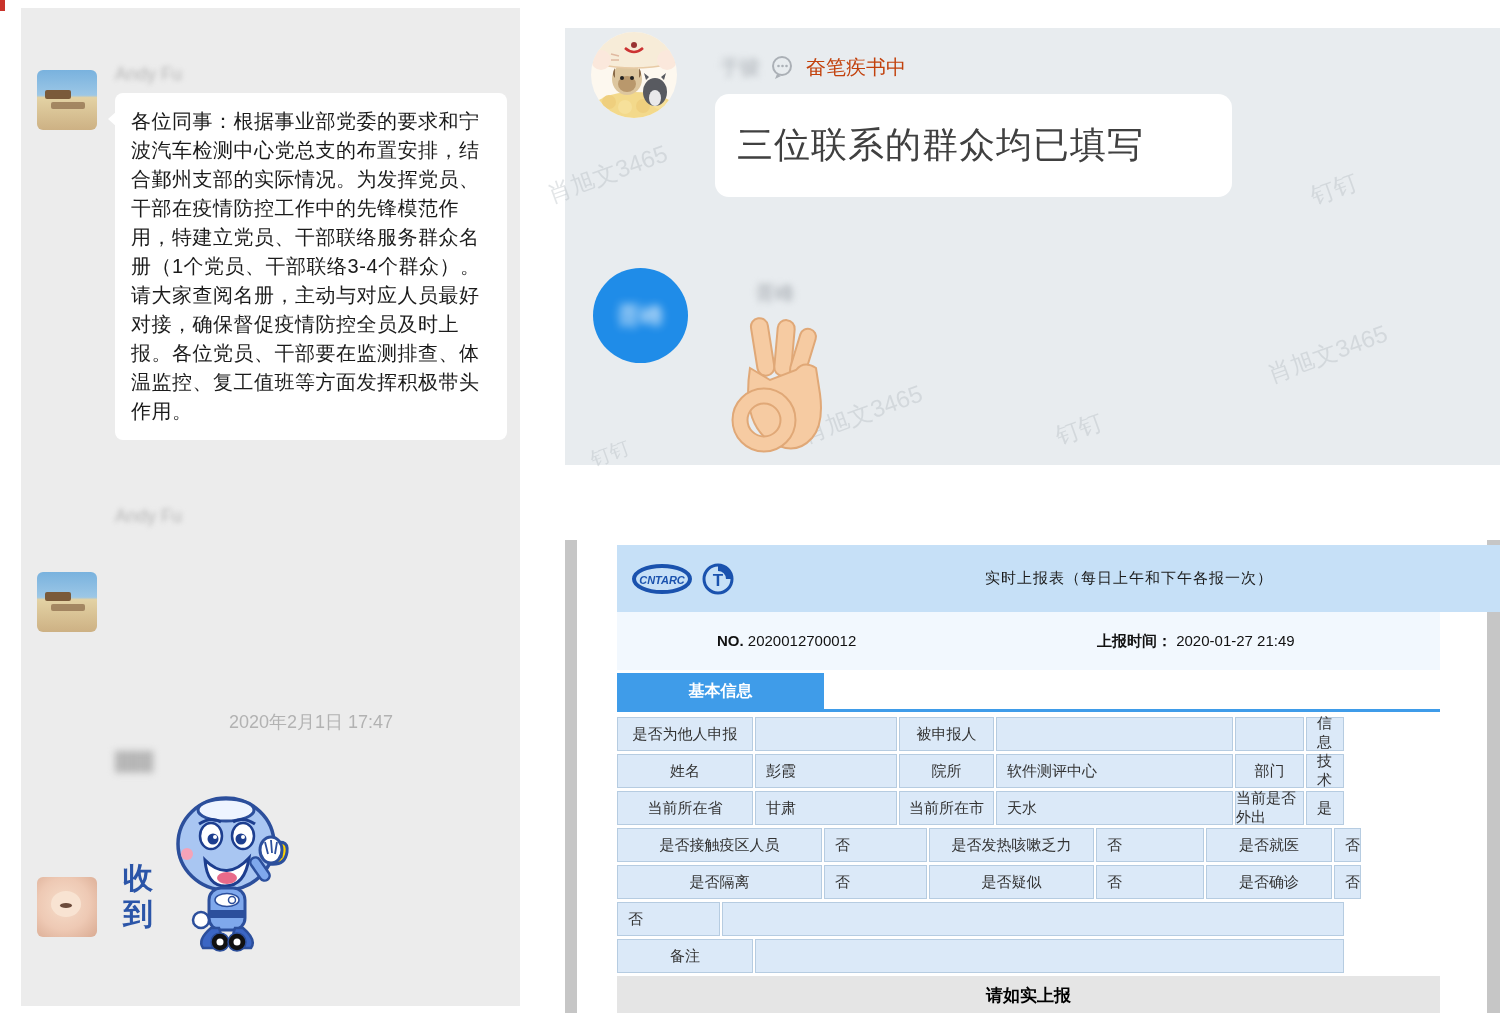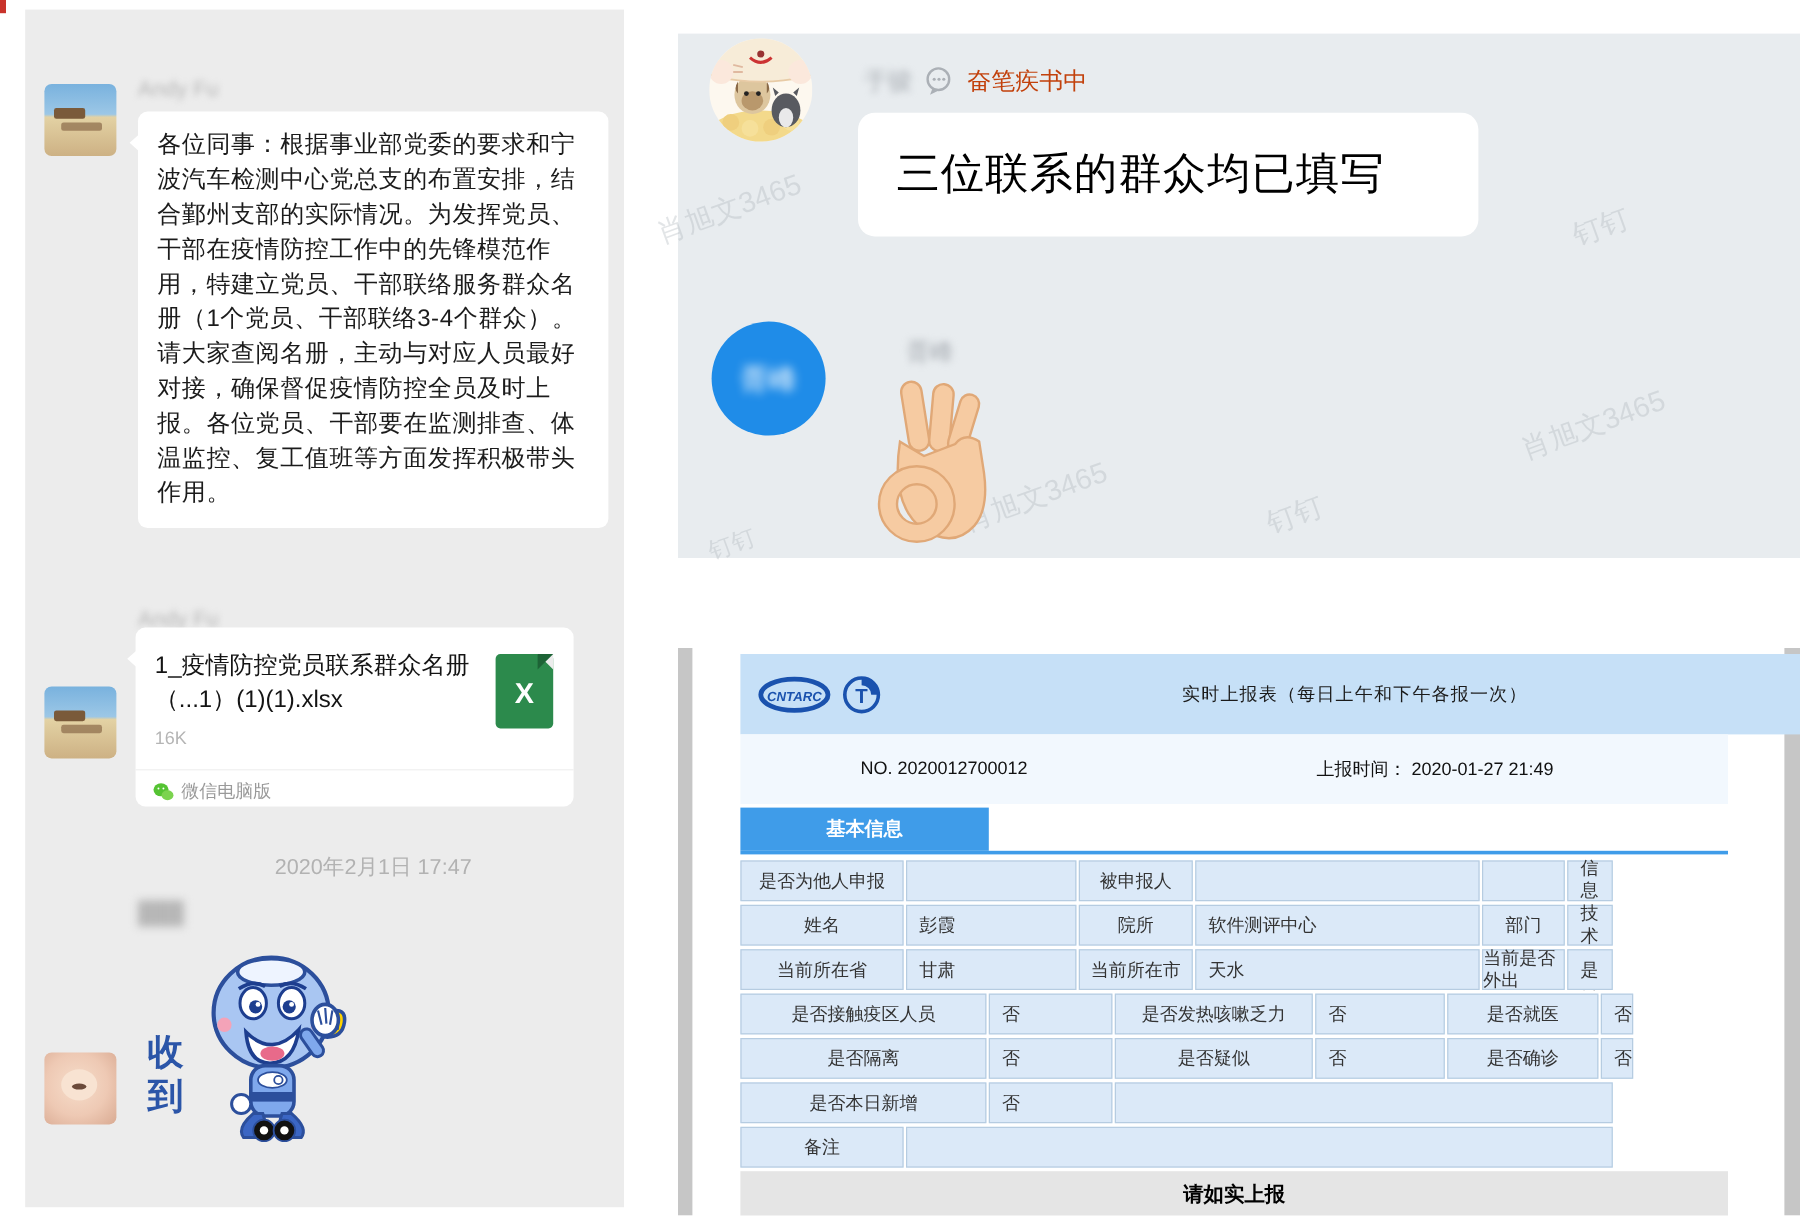--- a/index.html
+++ b/index.html
@@ -31,35 +31,35 @@
   .xlsx::before{content:"";position:absolute;right:0;top:0;border-left:13px solid transparent;border-top:13px solid #ececec;}
   .xlsx::after{content:"";position:absolute;right:0;top:0;border-left:13px solid #1d6336;border-bottom:13px solid transparent;transform:translate(0,0);}
   .xlsx span{position:absolute;left:0;right:0;top:20px;text-align:center;color:#fff;font-weight:bold;font-size:24px;}
   .wx-time{font-size:18px;color:#b2b2b2;text-align:center;width:392px;}
   .sticker-txt{font-size:30px;font-weight:bold;color:#2b55a8;line-height:36px;display:flex;flex-direction:column;}
   
   #dt{left:565px;top:28px;width:935px;height:437px;background:#e8ecef;}
   .dt-name{font-size:20px;color:#a6abb1;filter:blur(3px);}
   .dt-status{font-size:20px;color:#c2410c;}
   .dt-bubble{background:#fff;border-radius:14px;width:517px;height:103px;display:flex;align-items:center;
-             font-size:36px;color:#000000;padding-left:32px;box-sizing:border-box;letter-spacing:1px;}
+             font-size:36px;color:#404040;padding-left:22px;box-sizing:border-box;letter-spacing:1px;}
   .dt-avatar2{width:95px;height:95px;border-radius:50%;background:#1f8ce8;display:flex;align-items:center;justify-content:center;}
   .dt-avatar2 span{color:#fff;font-size:24px;filter:blur(4px);}
   .wm{position:absolute;color:#aab2b8;opacity:.33;font-size:24px;transform:rotate(-20deg);white-space:nowrap;}
   .wm.small{font-size:20px;}
   
   #form{left:565px;top:540px;width:935px;height:473px;background:#ffffff;}
   .side-bar{top:0;width:12px;height:473px;background:#c6c6c6;}
   .banner{left:52px;top:5px;width:906px;height:67px;background:#c6e0f7;display:flex;align-items:center;}
   .banner-title{flex:1;text-align:center;font-size:15px;color:#1b1b1b;letter-spacing:1px;}
   .logos{display:flex;align-items:center;gap:8px;margin-left:14px;}
   .inforow{left:52px;top:72px;width:823px;height:58px;background:#f2f8fe;}
   .inforow .no{position:absolute;left:100px;top:20px;font-size:15px;color:#111;}
   .inforow .tm{position:absolute;left:480px;top:20px;font-size:15px;color:#111;}
-  .bold{font-weight:normal;}
+  .bold{font-weight:bold;}
   .tab{left:52px;top:133px;width:207px;height:36px;background:#3f9ce9;color:#fff;font-weight:bold;
        font-size:16px;display:flex;align-items:center;justify-content:center;}
   .tabline{left:52px;top:169px;width:823px;height:3px;background:#3f9ce9;}
   .tbl{left:52px;top:177px;width:727px;}
   .row{display:flex;gap:2px;height:34px;margin-bottom:3px;}
   .cell{background:#dbe9f8;border:1px solid #b6cce1;box-sizing:border-box;display:flex;align-items:center;
         justify-content:center;font-size:15px;color:#333;}
   .cell.v{justify-content:flex-start;padding-left:10px;}
   .a1{flex:0 0 136px}.a2{flex:0 0 142px}.a3{flex:0 0 95px}.a4{flex:0 0 237px}.a5{flex:0 0 69px}.a6{flex:1}
   .b1{flex:0 0 205px}.b2{flex:0 0 103px}.b3{flex:0 0 165px}.b4{flex:0 0 108px}.b5{flex:0 0 126px}.b6{flex:1}
@@ -75,37 +75,20 @@
 
 <div id="wx" class="abs">
 
   <div class="abs wx-avatar av-beach" style="left:16px;top:62px;"></div>
   <div class="abs wx-name" style="left:94px;top:56px;">Andy Fu</div>
   <div class="abs wx-bubble" style="left:94px;top:85px;">各位同事：根据事业部党委的要求和宁波汽车检测中心党总支的布置安排，结合鄞州支部的实际情况。为发挥党员、干部在疫情防控工作中的先锋模范作用，特建立党员、干部联络服务群众名册（1个党员、干部联络3-4个群众）。请大家查阅名册，主动与对应人员最好对接，确保督促疫情防控全员及时上报。各位党员、干部要在监测排查、体温监控、复工值班等方面发挥积极带头作用。</div>
 
   <div class="abs wx-avatar av-beach" style="left:16px;top:504px;"></div>
   <div class="abs wx-name" style="left:94px;top:498px;">Andy Fu</div>
 
-  <div class="abs wx-card" style="left:92px;top:515px;">
-    <div class="fname">1_疫情防控党员联系群众名册（...1）(1)(1).xlsx</div>
-    <div class="fsize">16K</div>
-    <div class="xlsx">
-        <span>X</span>
-      </div>
-    <div class="fdivider"></div>
-    <div class="fsource">
-      <svg width="18" height="18" viewBox="0 0 20 20">
-        <ellipse cx="8" cy="8" rx="7" ry="6" fill="#55c333"></ellipse>
-        <ellipse cx="14" cy="13" rx="5.5" ry="4.6" fill="#7bd34f"></ellipse>
-        <circle cx="5.6" cy="6.8" r="0.9" fill="#fff"></circle>
-          <circle cx="10.2" cy="6.8" r="0.9" fill="#fff"></circle>
-      </svg>
-      <span>微信电脑版</span>
-    </div>
-  </div>
 
   <div class="abs wx-time" style="left:94px;top:702px;">2020年2月1日 17:47</div>
 
   <div class="abs wx-avatar av-baby" style="left:16px;top:749px;"></div>
   <div class="abs wx-name blur3" style="left:94px;top:743px;">███</div>
 
   <div class="abs" style="left:84px;top:770px;width:230px;height:190px;">
     <div class="abs sticker-txt" style="left:18px;top:82px;">
       <span>收</span>
       <span>到</span>
@@ -292,21 +275,20 @@
     </div>
     <div class="row">
       <div class="cell b1">是否隔离</div>
       <div class="cell b2 v">否</div>
       <div class="cell b3">是否疑似</div>
       <div class="cell b4 v">否</div>
       <div class="cell b5">是否确诊</div>
       <div class="cell b6 v">否</div>
     </div>
     <div class="row">
-      <div class="cell c1">是否本日新增</div>
       <div class="cell c2 v">否</div>
       <div class="cell c3 v"></div>
     </div>
     <div class="row">
       <div class="cell d1">备注</div>
       <div class="cell d2 v"></div>
     </div>
   </div>
 
   <div class="abs formfooter">请如实上报</div>

